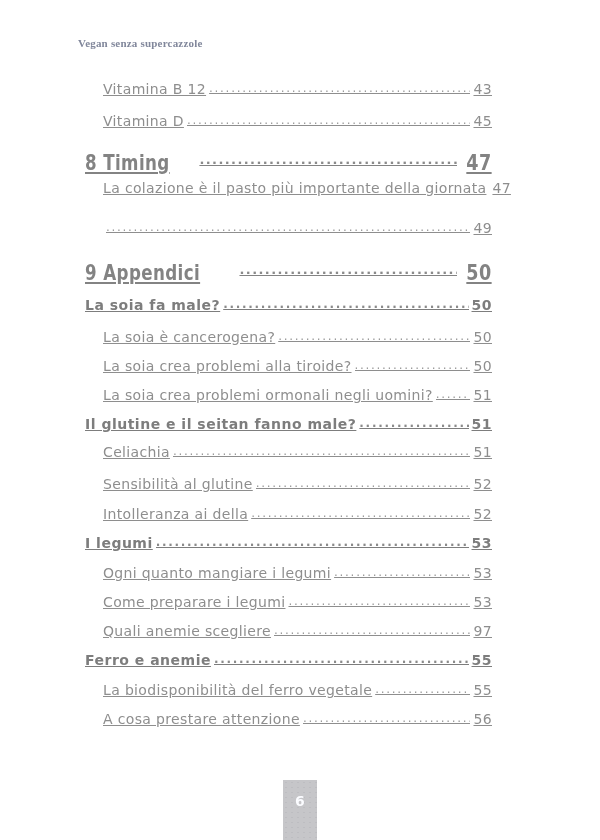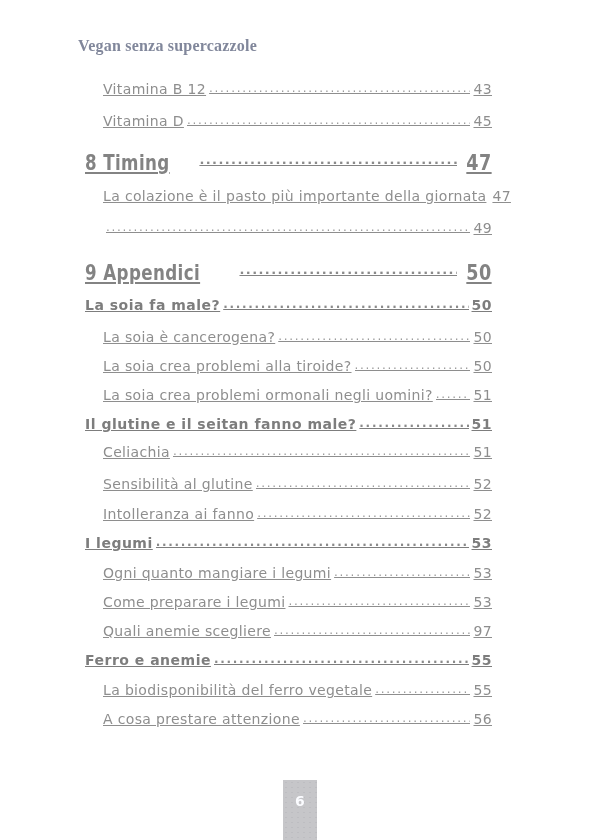--- a/index.html
+++ b/index.html
@@ -7,21 +7,21 @@
     position:relative;
     width:600px;height:840px;
     background:#ffffff;
     overflow:hidden;
     font-family:"DejaVu Sans","Liberation Sans",sans-serif;
   }
   
   .running-head{
     position:absolute;left:78px;top:37px;
     font-family:"Liberation Serif","DejaVu Serif",serif;
-    font-weight:bold;font-size:16px;letter-spacing:0.2px;
+    font-weight:bold;font-size:11px;letter-spacing:0.2px;
     color:#81879b;
   }
   
   .toc-row{
     position:absolute;left:103px;right:108px;
     display:flex;align-items:flex-end;
     font-size:14px;line-height:17px;letter-spacing:0.35px;
     color:#8e8e8e;white-space:nowrap;text-decoration:underline;
   }
   .toc-row .label{flex:0 0 auto;}
@@ -81,21 +81,21 @@
       <span class="dots">............................................................................................................................................................................................................................</span>
       <span class="pagenum">45</span>
   </div>
 
   <div class="toc-row toc-row--chapter" style="top:151px">
     <span class="label">8 Timing</span>
       <span class="dots">............................................................................................................................................................................................................................</span>
       <span class="pagenum">47</span>
   </div>
 
-  <div class="toc-row" style="top:188px">
+  <div class="toc-row" style="top:180px">
     <span class="label">La colazione è il pasto più importante della giornata</span>
       <span class="dots">............................................................................................................................................................................................................................</span>
       <span class="pagenum">47</span>
   </div>
 
   <div class="toc-row" style="top:220px">
       <span class="dots">............................................................................................................................................................................................................................</span>
       <span class="pagenum">49</span>
   </div>
 
@@ -141,21 +141,21 @@
       <span class="pagenum">51</span>
   </div>
 
   <div class="toc-row" style="top:476px">
     <span class="label">Sensibilità al glutine</span>
       <span class="dots">............................................................................................................................................................................................................................</span>
       <span class="pagenum">52</span>
   </div>
 
   <div class="toc-row" style="top:506px">
-    <span class="label">Intolleranza ai fanno</span>
+    <span class="label">Intolleranza ai della</span>
       <span class="dots">............................................................................................................................................................................................................................</span>
       <span class="pagenum">52</span>
   </div>
 
   <div class="toc-row toc-row--section" style="top:535px">
     <span class="label">I legumi</span>
       <span class="dots">............................................................................................................................................................................................................................</span>
       <span class="pagenum">53</span>
   </div>
 

